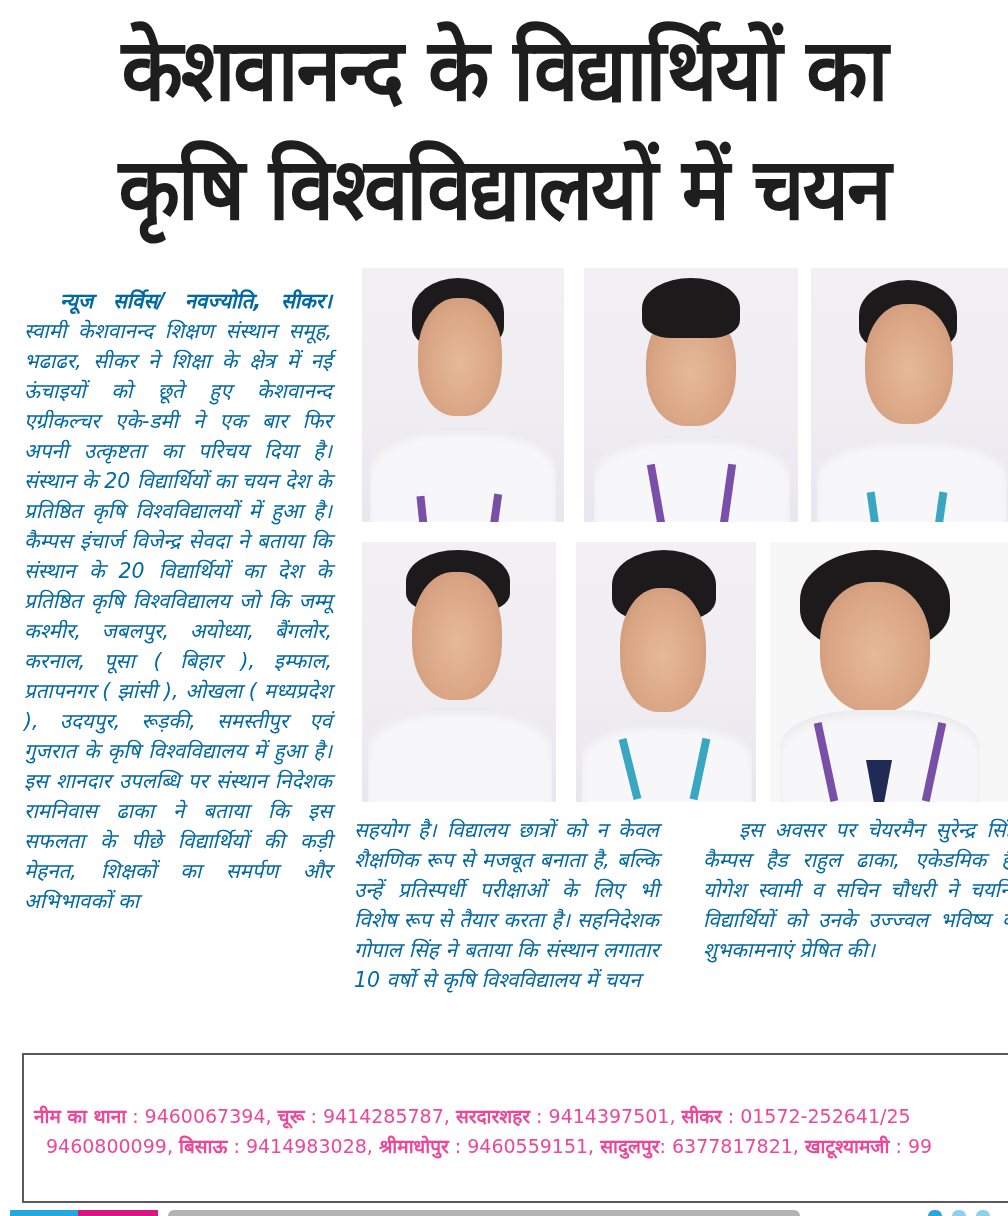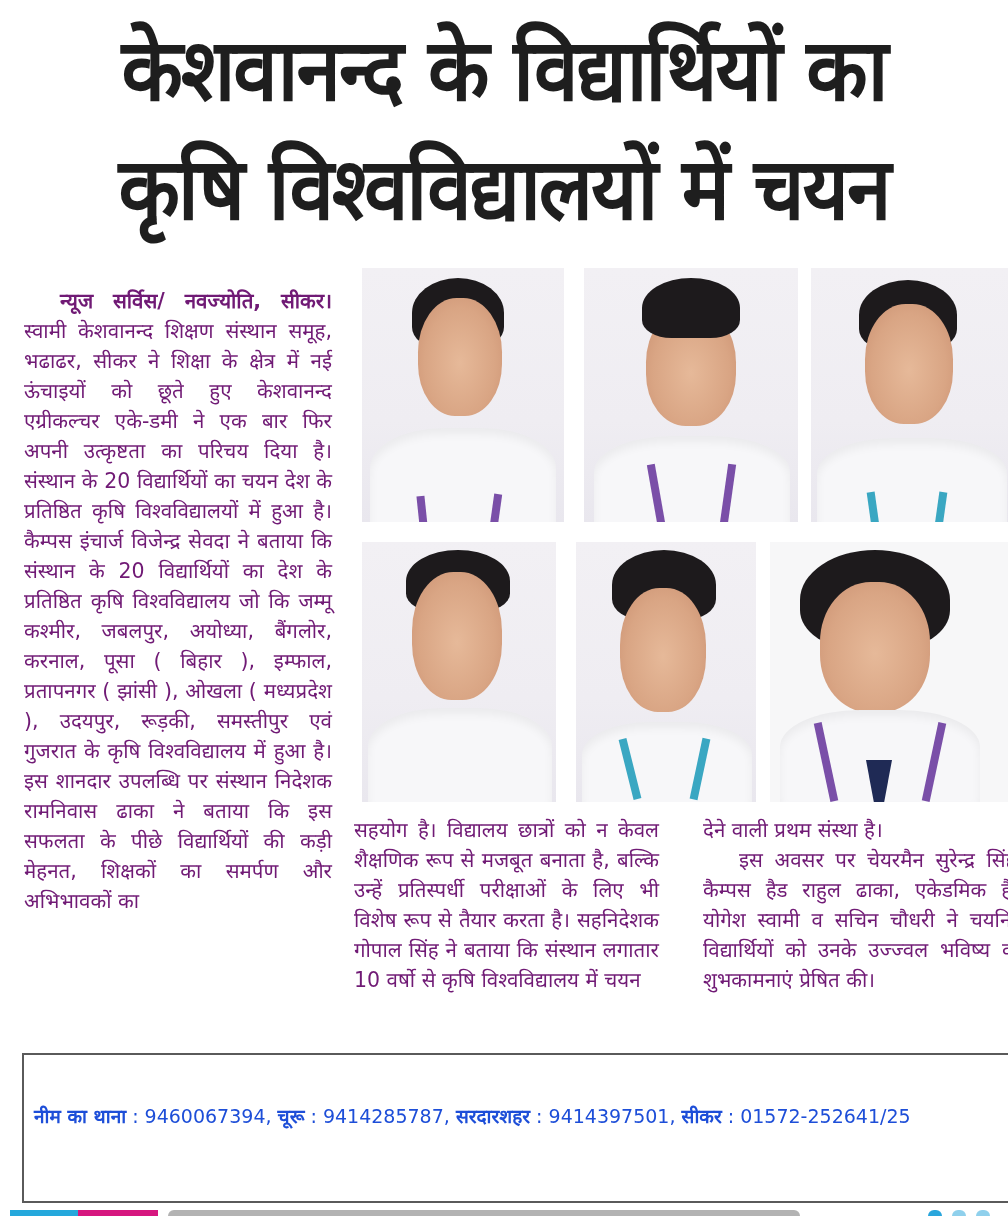--- a/index.html
+++ b/index.html
@@ -8,22 +8,22 @@
     font-family: "DejaVu Sans", sans-serif; color:#1c1c1c; position:relative;
   }
   .headline {
     position:absolute; left:0; top:20px; width:1008px; text-align:center;
     font-family:"DejaVu Sans", sans-serif; font-weight:bold;
     font-size:80px; line-height:110px; color:#1e1e1e; letter-spacing:-2px;
     transform: scaleY(1.08);
   }
   .headline div { white-space:nowrap; }
   .col {
-    position:absolute; font-size:20.5px; line-height:30px; color:#701a75;
-    text-align:justify; text-align-last:justify;
+    position:absolute; font-size:20.5px; line-height:30px; color:#0369a1;
+    text-align:justify; text-align-last:justify;font-style:italic;
   }
   .col p { margin:0; }
   .col .last { text-align-last:left; }
   .col .indent { text-indent:36px; }
   .col b { font-weight:bold; }
   .col1 { left:24px; top:286px; width:308px; }
   .col2 { left:354px; top:815px; width:305px; }
   .col3 { left:703px; top:815px; width:305px; overflow:hidden; }
   .photos { position:absolute; left:360px; top:266px; width:648px; height:536px; }
   .photo {
@@ -40,21 +40,21 @@
     box-shadow: inset 0 6px 10px rgba(0,0,0,0.05);
   }
   .photo .lanyard { position:absolute; width:8px; background:#7a4fa8; }
   .photo .lanyard.teal { background:#3aa7c2; }
   .photo .tie { position:absolute; background:#1f2a55; }
   .contact-box {
     position:absolute; left:22px; top:1053px; width:1000px; height:150px;
     border:2px solid #5a5a5a; border-right:none; box-sizing:border-box;
   }
   .contact-line {
-    position:absolute; left:10px; white-space:nowrap; font-size:19px; color:#1d4ed8;
+    position:absolute; left:10px; white-space:nowrap; font-size:19px; color:#ec4899;
   }
   .contact-line b { font-weight:bold; }
   .contact-line.l1 { top:48px; left:10px; }
   .contact-line.l2 { top:78px; left:22px; }
   .bottom-strip { position:absolute; left:0; top:1210px; width:1008px; height:6px; }
   .bs-cyan { position:absolute; left:10px; top:0; width:68px; height:6px; background:#25a8dc; }
   .bs-mag { position:absolute; left:78px; top:0; width:80px; height:6px; background:#d6177f; }
   .bs-gray { position:absolute; left:168px; top:0; width:632px; height:6px; background:#b3b3b3; border-radius:6px 6px 0 0; }
   .bs-dot { position:absolute; top:0; width:14px; height:6px; border-radius:7px 7px 0 0; background:#2aa6dc; }
 </style>
@@ -114,30 +114,36 @@
     <div class="lanyard" style="left:160px;top:180px;height:80px;transform:rotate(12deg);"></div>
     <div class="tie" style="left:96px;top:218px;width:26px;height:42px;clip-path:polygon(0 0,100% 0,70% 100%,30% 100%);"></div>
   </div>
 </div>
 
 <div class="col col2">
   <p class="last">सहयोग है। विद्यालय छात्रों को न केवल शैक्षणिक रूप से मजबूत बनाता है, बल्कि उन्हें प्रतिस्पर्धी परीक्षाओं के लिए भी विशेष रूप से तैयार करता है। सहनिदेशक गोपाल सिंह ने बताया कि संस्थान लगातार 10 वर्षो से कृषि विश्वविद्यालय में चयन</p>
 </div>
 
 <div class="col col3">
-  <p class="last">देने वाली प्रथम संस्था है।</p>
   <p class="indent last" style="width:320px;">इस अवसर पर चेयरमैन सुरेन्द्र सिंह, कैम्पस हैड राहुल ढाका, एकेडमिक हैड योगेश स्वामी व सचिन चौधरी ने चयनित विद्यार्थियों को उनके उज्ज्वल भविष्य की शुभकामनाएं प्रेषित की।</p>
 </div>
 
 <div class="contact-box">
   <div class="contact-line l1">
     <b>नीम का थाना</b> : <span>9460067394</span>,
     <b>चूरू</b> : <span>9414285787</span>,
     <b>सरदारशहर</b> : <span>9414397501</span>,
     <b>सीकर</b> : <span>01572-252641/25</span>
+  </div>
+  <div class="contact-line l2">
+    <span>9460800099</span>,
+    <b>बिसाऊ</b> : <span>9414983028</span>,
+    <b>श्रीमाधोपुर</b> : <span>9460559151</span>,
+    <b>सादुलपुर</b>: <span>6377817821</span>,
+    <b>खाटूश्यामजी</b> : <span>99</span>
   </div>
 </div>
 
 <div class="bottom-strip">
   <div class="bs-cyan"></div>
   <div class="bs-mag"></div>
   <div class="bs-gray"></div>
   <div class="bs-dot" style="left:928px;"></div>
   <div class="bs-dot" style="left:952px;background:#8fd0ec;"></div>
   <div class="bs-dot" style="left:976px;background:#8fd0ec;"></div>

